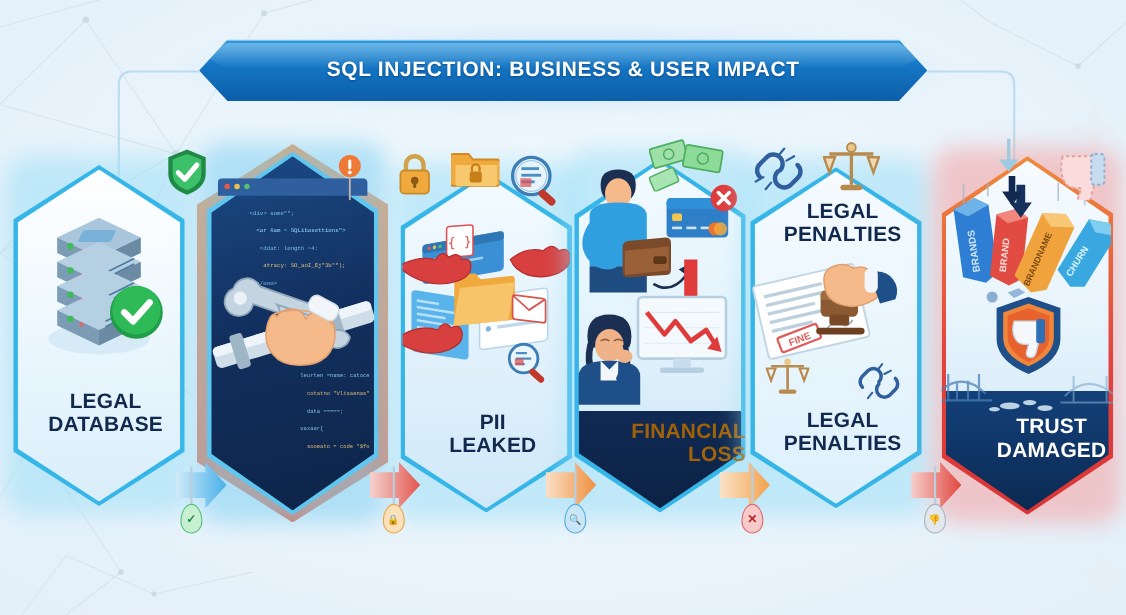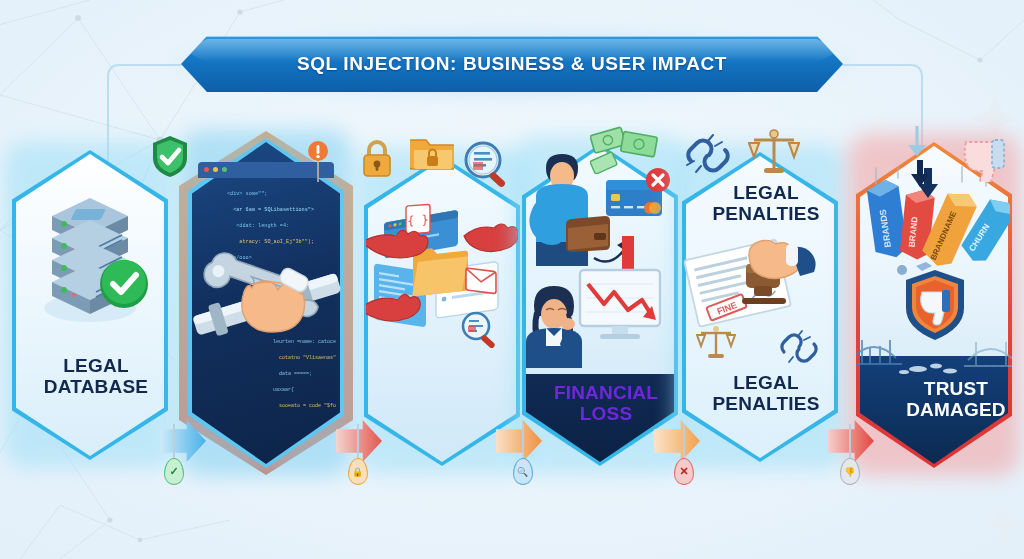--- a/index.html
+++ b/index.html
@@ -314,20 +314,22 @@
         <g fill="#4a8fc4">
             <rect x="7" y="8" width="10" height="2"></rect>
             <rect x="7" y="13" width="14" height="2"></rect>
             <rect x="7" y="18" width="8" height="2"></rect>
           </g>
         <rect x="6" y="14" width="8" height="6" fill="#e05050" opacity=".75"></rect>
         <rect x="22" y="22" width="16" height="6" rx="3" fill="#c0392b" transform="rotate(42 22 22)"></rect>
       </g>
     </svg>
 
+    <div class="stage-label nosel" style="top:218px;color:#12294f;">PII
+LEAKED</div>
   </div>
 
   <div class="stage" style="left:522px;top:-6px;height:322px;">
     <div class="hexglow" style="background:#9ddff7;"></div>
     <div class="hexborder" style="background:#36b6e8;"></div>
     <div class="hexinner" style="background:linear-gradient(180deg,#f2faff 0%,#e2f2fc 50%,#d6ecf8 72%,#102a54 72%,#0c2244 100%);"></div>
 
     <svg style="position:absolute;left:0;top:6px;width:156px;height:230px;" viewBox="0 0 156 230">
 
       <g>
@@ -386,21 +388,21 @@
         <path d="M22 44 l8 8 l8 -8 l0 18 l-16 0 z" fill="#f4f7fa"></path>
         <path d="M40 50 q16 6 14 20 q-2 8 -12 6 l-6 -16 z" fill="#1f4f88"></path>
         <ellipse cx="44" cy="40" rx="7" ry="6" fill="#f0b288"></ellipse>
         <g stroke="#8a5a3a" stroke-width="1.4" fill="none">
             <path d="M22 26 q4 -3 8 0"></path>
             <path d="M34 26 q4 -3 8 0"></path>
           </g>
       </g>
     </svg>
 
-    <div class="stage-label nosel" style="top:238px;color:#6d28d9;">FINANCIAL
+    <div class="stage-label nosel" style="top:238px;color:#a16207;text-align:right;">FINANCIAL
 LOSS</div>
   </div>
 
   <div class="stage" style="left:682px;top:2px;">
     <div class="hexglow" style="background:#9ddff7;"></div>
     <div class="hexborder" style="background:#36b6e8;"></div>
     <div class="hexinner" style="background:linear-gradient(180deg,#f5fbff 0%,#e8f5fd 55%,#dcf0fb 100%);"></div>
 
     <div class="stage-label nosel" style="top:30px;color:#12294f;">LEGAL
 PENALTIES</div>

